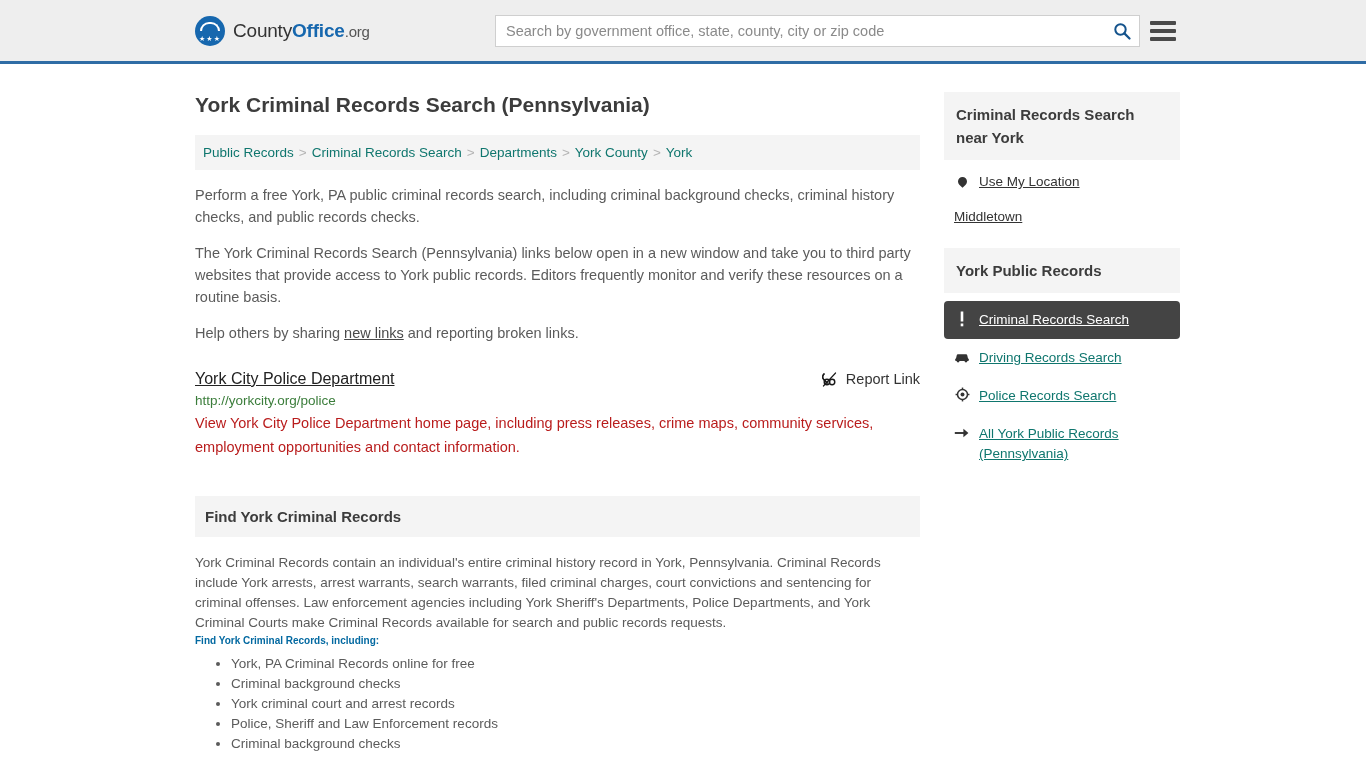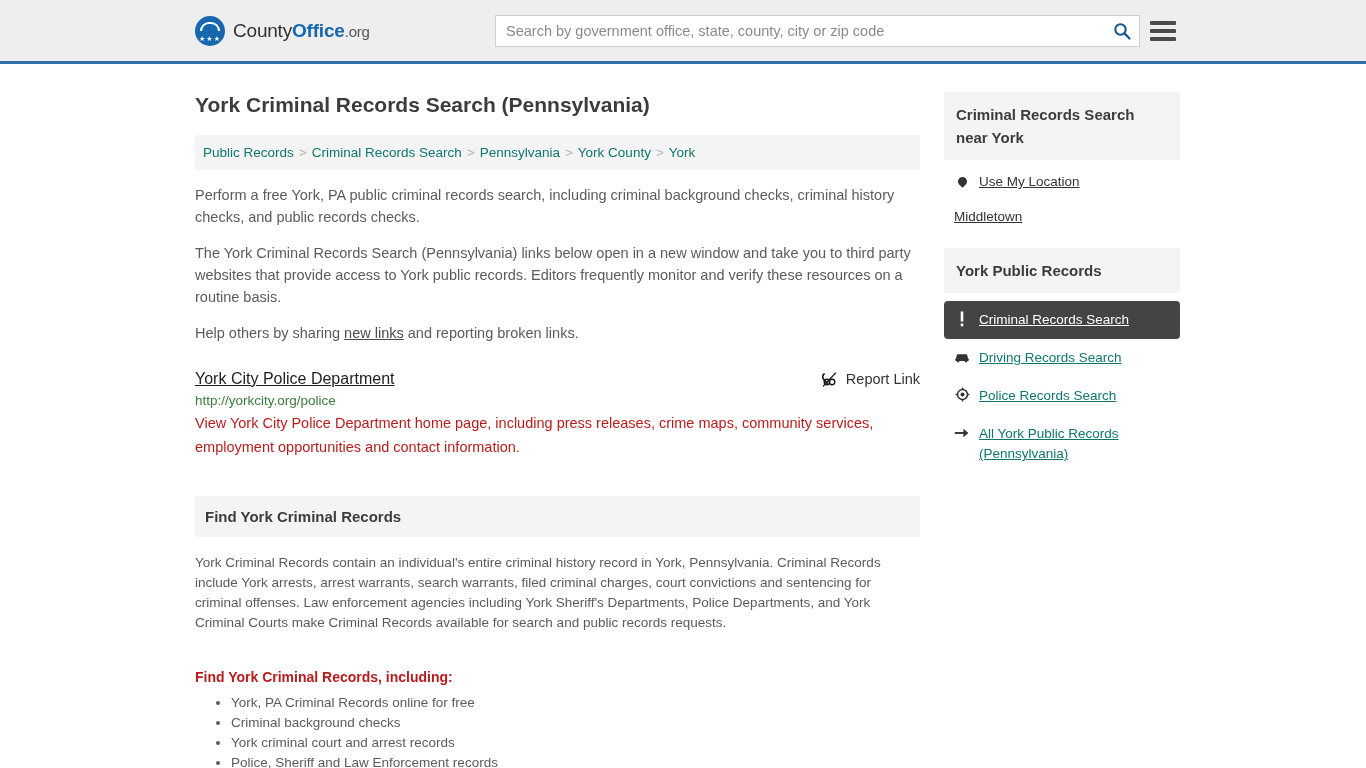--- a/index.html
+++ b/index.html
@@ -193,24 +193,24 @@
     font-weight: bold;
     color: #3c3c3c;
   }
   .section-body {
     margin: 16px 0 0 0;
     font-size: 13.5px;
     line-height: 20px;
     color: #5b5b5b;
   }
   .sub-head {
-    margin: 36px 0 8px 0;
-    font-size: 14px;
+    margin: 2px 0 8px 0;
+    font-size: 10px;
     font-weight: bold;
-    color: #b91c1c;
+    color: #0369a1;
   }
   ul.bullets {
     margin: 0; padding-left: 36px;
     font-size: 13.5px; line-height: 20px; color: #5b5b5b;
   }
   ul.bullets li { margin-bottom: 0; }
 
   
   .card-head {
     background: #f4f4f4;
@@ -293,21 +293,21 @@
 </div>
 
 <div class="page">
   <div class="content">
 
     <div class="main">
 
       <h1 class="page-title">York Criminal Records Search (Pennsylvania)</h1>
 
       <div class="breadcrumb">
-        <a href="#">Public Records</a><span class="sep">&gt;</span><a href="#">Criminal Records Search</a><span class="sep">&gt;</span><a href="#">Pennsylvania</a><span class="sep">&gt;</span><a href="#">York County</a><span class="sep">&gt;</span><a href="#">York</a>
+        <a href="#">Public Records</a><span class="sep">&gt;</span><a href="#">Criminal Records Search</a><span class="sep">&gt;</span><a href="#">Departments</a><span class="sep">&gt;</span><a href="#">York County</a><span class="sep">&gt;</span><a href="#">York</a>
       </div>
 
       <p class="body">Perform a free York, PA public criminal records search, including criminal background checks, criminal history checks, and public records checks.</p>
       <p class="body">The York Criminal Records Search (Pennsylvania) links below open in a new window and take you to third party websites that provide access to York public records. Editors frequently monitor and verify these resources on a routine basis.</p>
 
       <p class="body"><span>Help others by sharing </span><a href="#">new links</a><span> and reporting broken links.</span></p>
 
       <div class="listing">
         <div class="listing-head">
           <a class="listing-title" href="#">York City Police Department</a>

